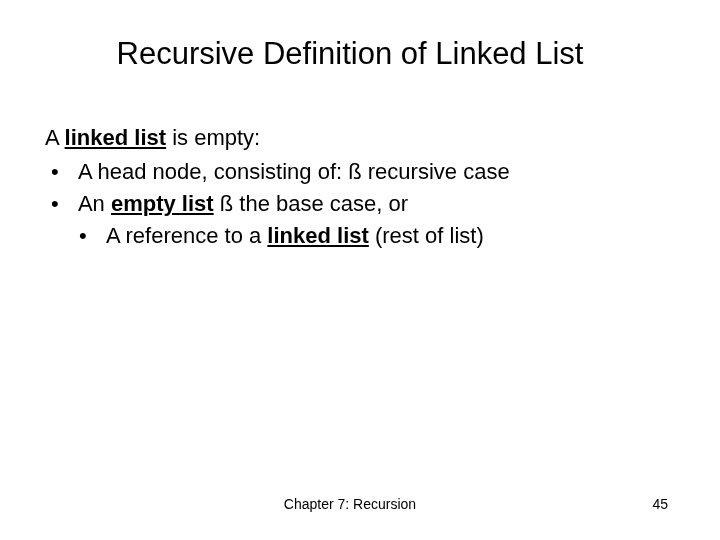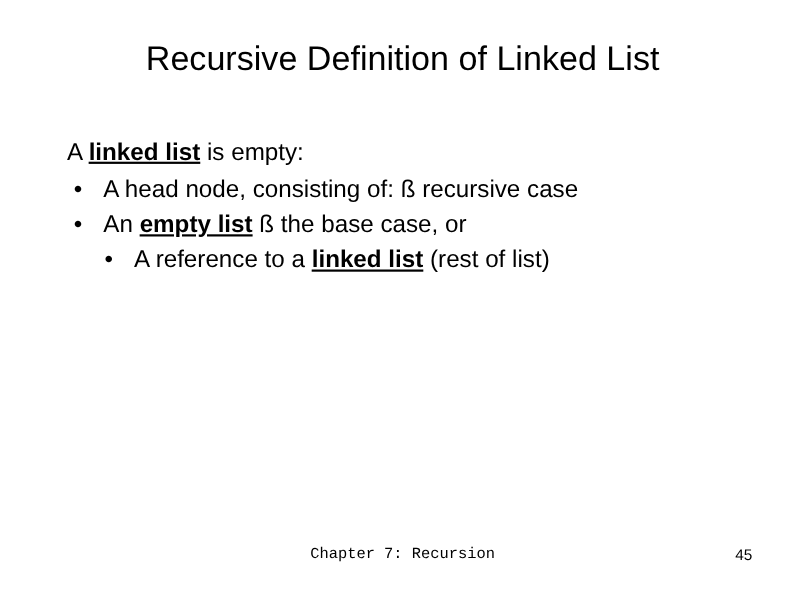--- a/index.html
+++ b/index.html
@@ -1,27 +1,27 @@
 <!DOCTYPE html>
 <html><head>
 <meta charset="utf-8">
 <style>
   * { margin: 0; padding: 0; box-sizing: border-box; }
   html, body { width: 720px; height: 540px; background: #fff; font-family: Arial, Helvetica, sans-serif; color: #000; }
-  .slide { width: 700px; height: 540px; position: relative; padding: 30px 45px 0 45px; margin-left: 16px; }
+  .slide { width: 700px; height: 540px; position: relative; padding: 30px 45px 0 45px; }
   .title { font-size: 31px; text-align: center; margin-top: 6px; margin-bottom: 50px; font-weight: normal; }
   .body { font-size: 22px; line-height: 1.45; }
   .intro { margin-bottom: 2px; }
   .bullets { list-style: none; padding-left: 0; }
   .lvl1 { padding-left: 6px; }
   .lvl2 { padding-left: 34px; }
   .bullet-point::before { content: "•"; display: inline-block; width: 22px; }
   .u { text-decoration: underline; font-weight: bold; }
   .arrow { font-family: Arial, sans-serif; }
-  .footer-center { position: absolute; bottom: 28px; left: 0; width: 100%; text-align: center; font-size: 14px; font-family: Liberation Mono, monospace; }
+  .footer-center { position: absolute; bottom: 28px; left: 0; width: 100%; text-align: center; font-size: 14px; }
   .footer-right { position: absolute; bottom: 28px; right: 32px; font-size: 14px; }
 </style>
 </head>
 <body>
 
 <div class="slide">
 
   <h1 class="title">Recursive Definition of Linked List</h1>
 
   <div class="body">

